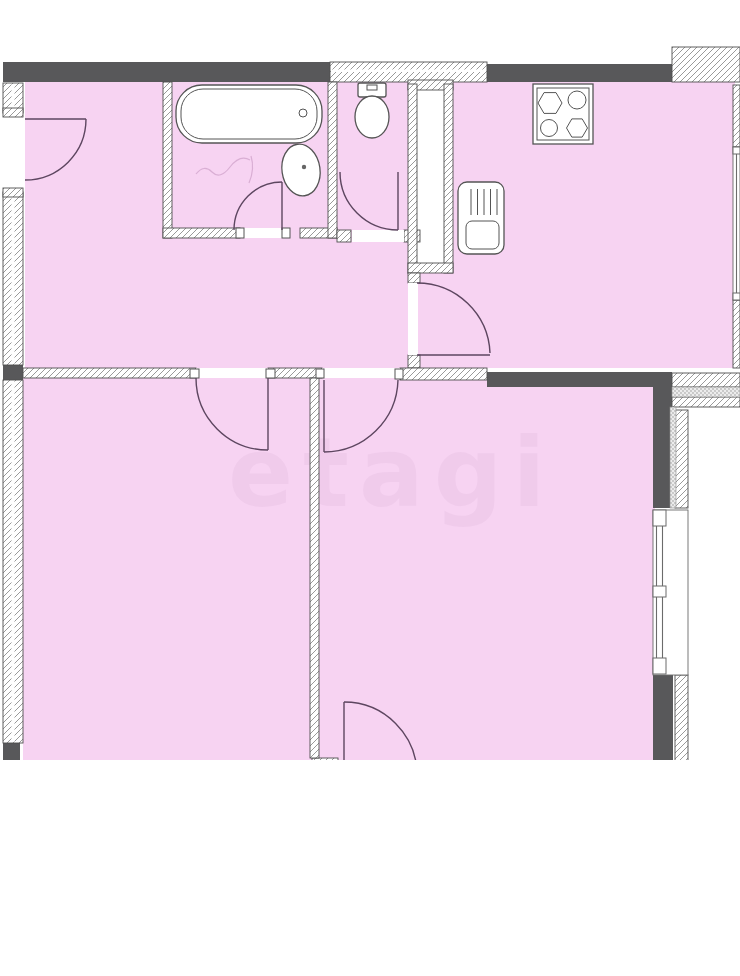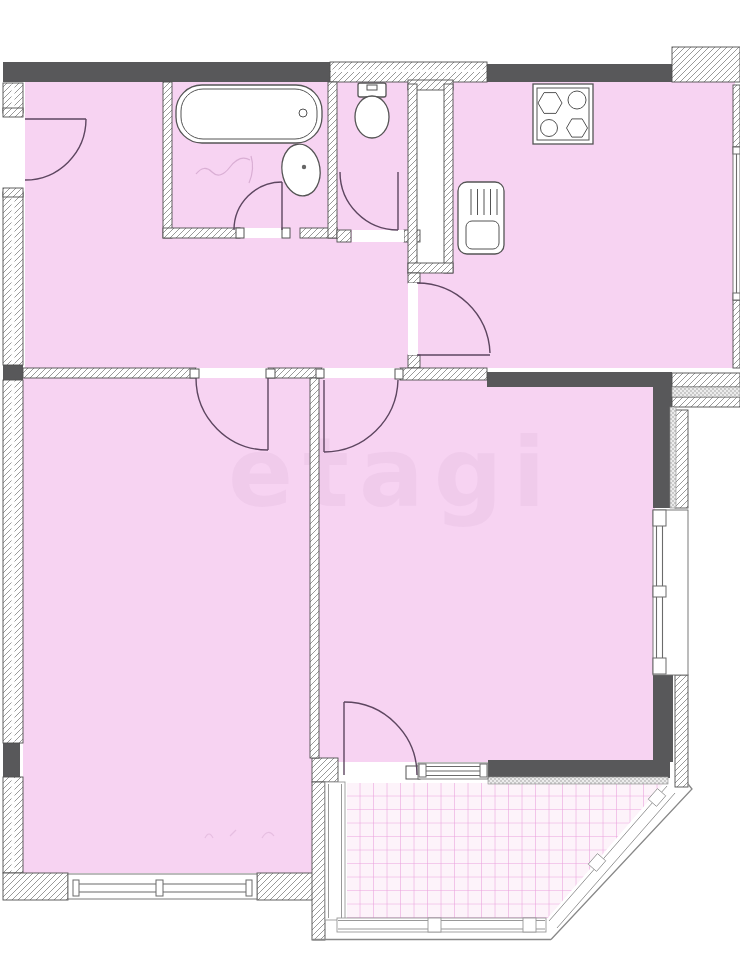--- a/index.html
+++ b/index.html
@@ -1,16 +1,16 @@
 <!DOCTYPE html>
 <html style="--background: #ffffff; --floor-pink: #f7d3f2; --wall-dark: #58585a; --wall-hatch-line: #9a9a9a; --wall-outline: #4f4f4f; --door-arc: #5d4660; --window-frame: #6b6b6b; --tile-line: #d85ac2; --tile-floor: #fdf3fa; --glazing-line: #999999; --watermark-color: #8a568a;"><head>
 <meta charset="utf-8">
 <style>
   html,body{margin:0;padding:0;background:#fff;}
-  .stage{width:740px;height:976px;position:relative;background:var(--background,#fff);}
+  .stage{width:740px;height:760px;position:relative;background:var(--background,#fff);}
   svg{display:block;}
   .bg{fill:var(--background,#ffffff);}
   .floor{fill:var(--floor-pink,#f7d3f2);}
   .wall-dark{fill:var(--wall-dark,#58585a);}
   .hatched{fill:url(#hatch);stroke:var(--wall-outline,#4f4f4f);stroke-width:0.9;}
   .stipple{fill:url(#stip);stroke:#8a8a8a;stroke-width:0.6;}
   .whitebox{fill:#ffffff;}
   .midline{fill:#ffffff;}
   .jamb{fill:#ffffff;stroke:#555;stroke-width:1;}
   .fixture{fill:#ffffff;stroke:#555;stroke-width:1.3;}

